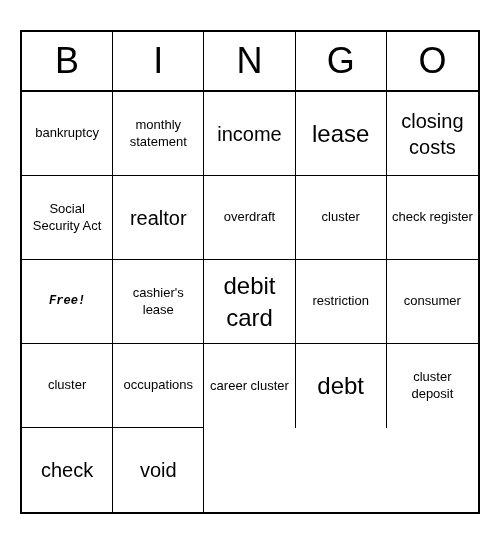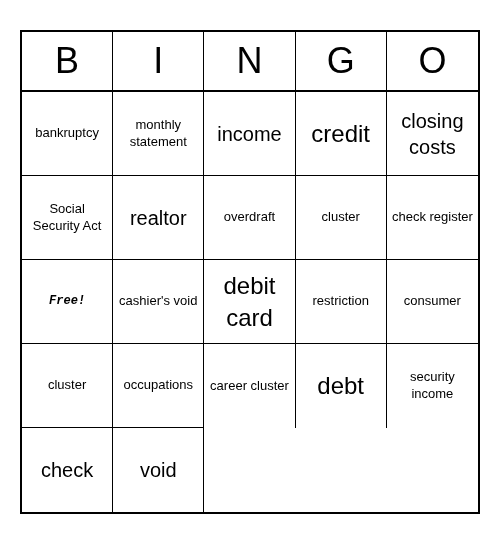--- a/index.html
+++ b/index.html
@@ -95,33 +95,33 @@
       <div class="bingo-header-cell">I</div>
       <div class="bingo-header-cell">N</div>
       <div class="bingo-header-cell">G</div>
       <div class="bingo-header-cell">O</div>
     </div>
   <div class="bingo-grid">
 
       <div class="bingo-cell">bankruptcy</div>
       <div class="bingo-cell">monthly statement</div>
       <div class="bingo-cell large-text">income</div>
-      <div class="bingo-cell xl-text">credit</div>
+      <div class="bingo-cell xl-text">lease</div>
       <div class="bingo-cell large-text">closing costs</div>
       <div class="bingo-cell">Social Security Act</div>
       <div class="bingo-cell large-text">realtor</div>
       <div class="bingo-cell">overdraft</div>
       <div class="bingo-cell">cluster</div>
       <div class="bingo-cell">check register</div>
       <div class="bingo-cell free">Free!</div>
-      <div class="bingo-cell">cashier's void</div>
+      <div class="bingo-cell">cashier's lease</div>
       <div class="bingo-cell xl-text">debit card</div>
       <div class="bingo-cell">restriction</div>
       <div class="bingo-cell">consumer</div>
       <div class="bingo-cell">cluster</div>
       <div class="bingo-cell">occupations</div>
       <div class="bingo-cell">career cluster</div>
       <div class="bingo-cell xl-text">debt</div>
-      <div class="bingo-cell">security income</div>
+      <div class="bingo-cell">cluster deposit</div>
       <div class="bingo-cell large-text">check</div>
       <div class="bingo-cell large-text">void</div>
     </div>
 </div>
 
 </body></html>

